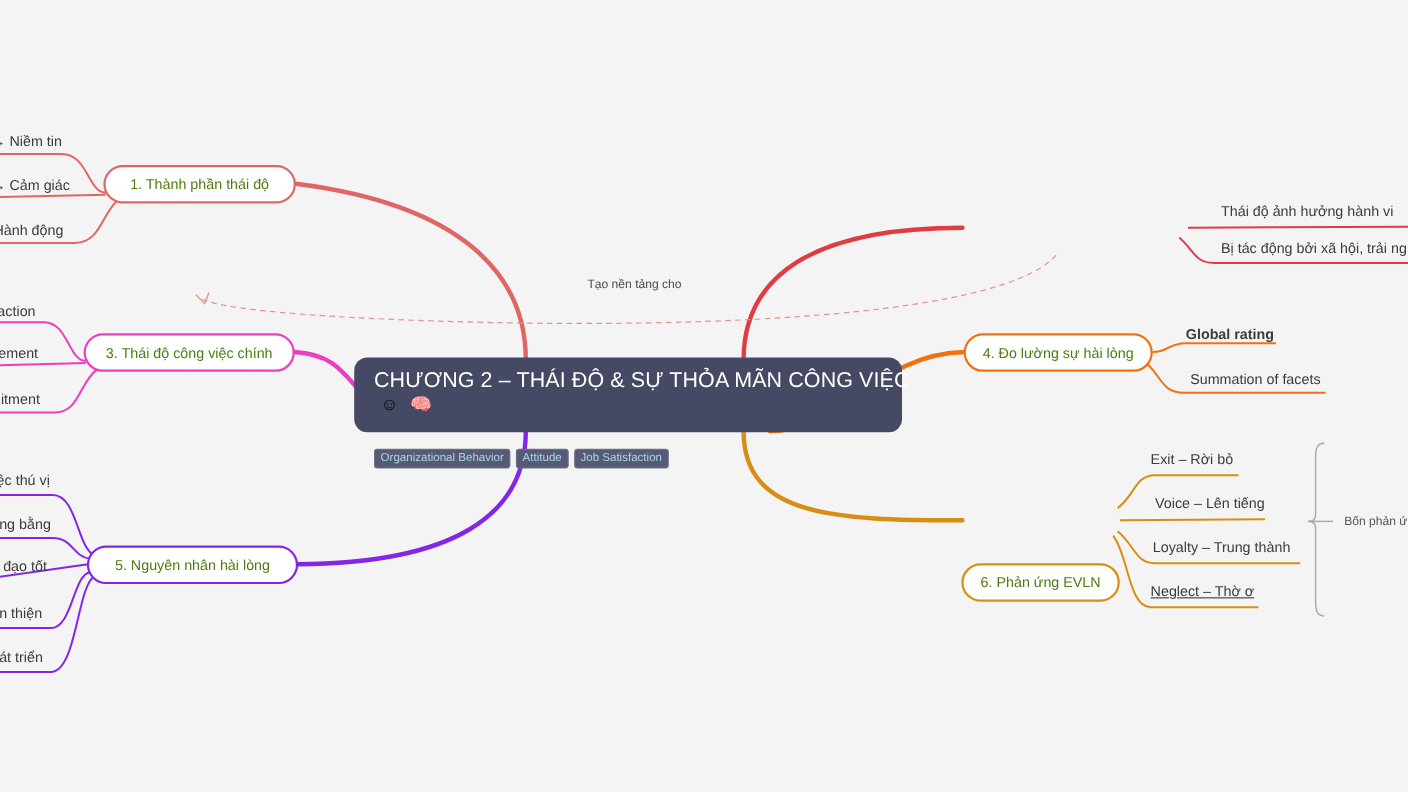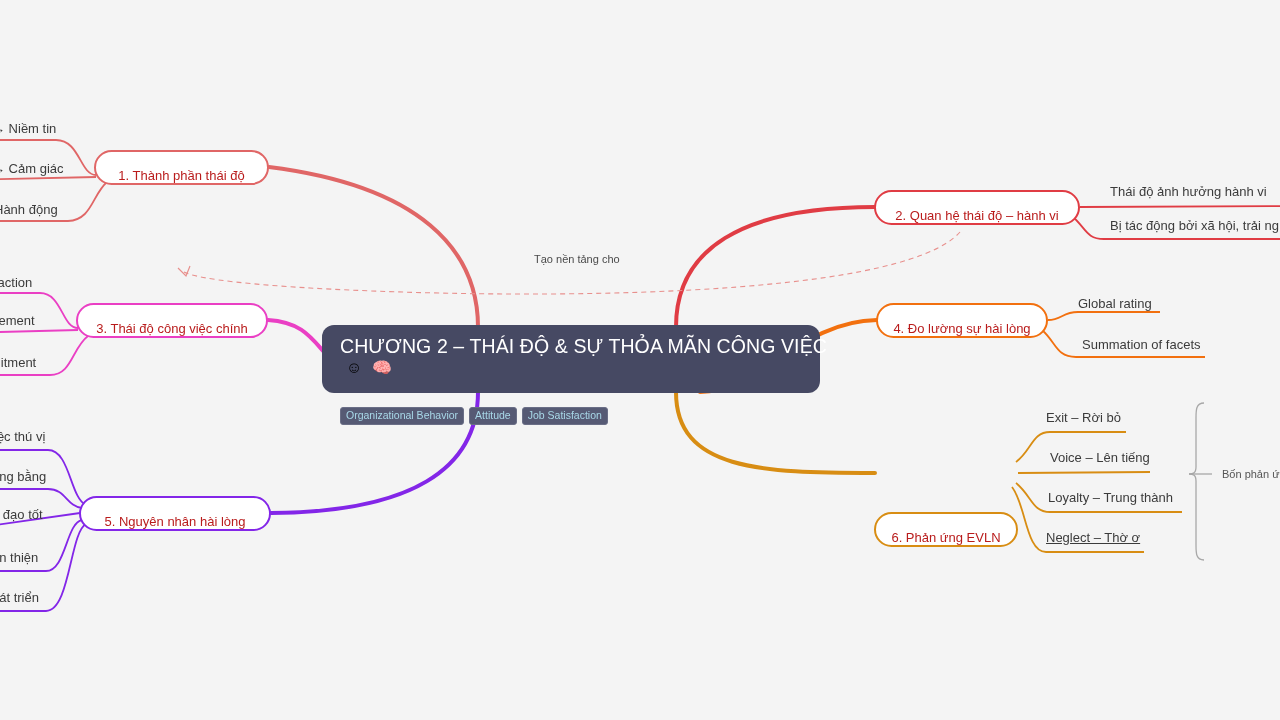--- a/index.html
+++ b/index.html
@@ -75,24 +75,24 @@
   }
 
   
   .node {
     position: absolute;
     background: #ffffff;
     border-radius: 18px;
     border: 2.2px solid #cccccc;
     box-sizing: border-box;
     display: flex;
-    align-items: flex-end;
+    align-items: center;
     justify-content: center;
     font-size: 13px;
-    color: #b91c1c;
+    color: #4d7c0f;
     white-space: nowrap;
     padding: 0 14px;
   }
 
   
   .leaf {
     position: absolute;
     font-size: 13px;
     color: #3b3b3b;
     white-space: nowrap;
@@ -170,23 +170,20 @@
       <span class="tag">Organizational Behavior</span>
       <span class="tag">Attitude</span>
       <span class="tag">Job Satisfaction</span>
     </div>
   </div>
 
   <div class="node" style="left:94px; top:150px; width:175px; height:35px; border-color:#e06666;">
     <span>1. Thành phần thái độ</span>
   </div>
 
-  <div class="node" style="left:874px; top:190px; width:206px; height:35px; border-color:#e03c44;">
-    <span>2. Quan hệ thái độ – hành vi</span>
-  </div>
 
   <div class="node" style="left:76px; top:303px; width:192px; height:35px; border-color:#ea3fc4;">
     <span>3. Thái độ công việc chính</span>
   </div>
 
   <div class="node" style="left:876px; top:303px; width:172px; height:35px; border-color:#f2700f;">
     <span>4. Đo lường sự hài lòng</span>
   </div>
 
   <div class="node" style="left:79px; top:496px; width:192px; height:35px; border-color:#8326e8;">
@@ -207,21 +204,21 @@
 
   <div class="leaf" style="left:-6px; top:429px;">iệc thú vị</div>
   <div class="leaf" style="left:-8px; top:469px;">ông bằng</div>
   <div class="leaf" style="left:-8px; top:507px;">h đạo tốt</div>
   <div class="leaf" style="left:-8px; top:550px;">ân thiện</div>
   <div class="leaf" style="left:-8px; top:590px;">hát triển</div>
 
   <div class="leaf" style="left:1110px; top:184px;">Thái độ ảnh hưởng hành vi</div>
   <div class="leaf" style="left:1110px; top:218px;">Bị tác động bởi xã hội, trải ng</div>
 
-  <div class="leaf" style="left:1078px; top:296px;">Global rating</div>
+  <div class="leaf" style="left:1078px; top:296px;font-weight:bold;">Global rating</div>
   <div class="leaf" style="left:1082px; top:337px;">Summation of facets</div>
 
   <div class="leaf" style="left:1046px; top:410px;">Exit – Rời bỏ</div>
   <div class="leaf" style="left:1050px; top:450px;">Voice – Lên tiếng</div>
   <div class="leaf" style="left:1048px; top:490px;">Loyalty – Trung thành</div>
   <div class="leaf" style="left:1046px; top:530px;text-decoration:underline;">Neglect – Thờ ơ</div>
 
   <div class="bracket-label" style="left:1222px; top:474px; transform:translateY(-50%);">Bốn phản ứn</div>
 
   <div class="conn-label" style="left:534px; top:253px;">Tạo nền tảng cho</div>

